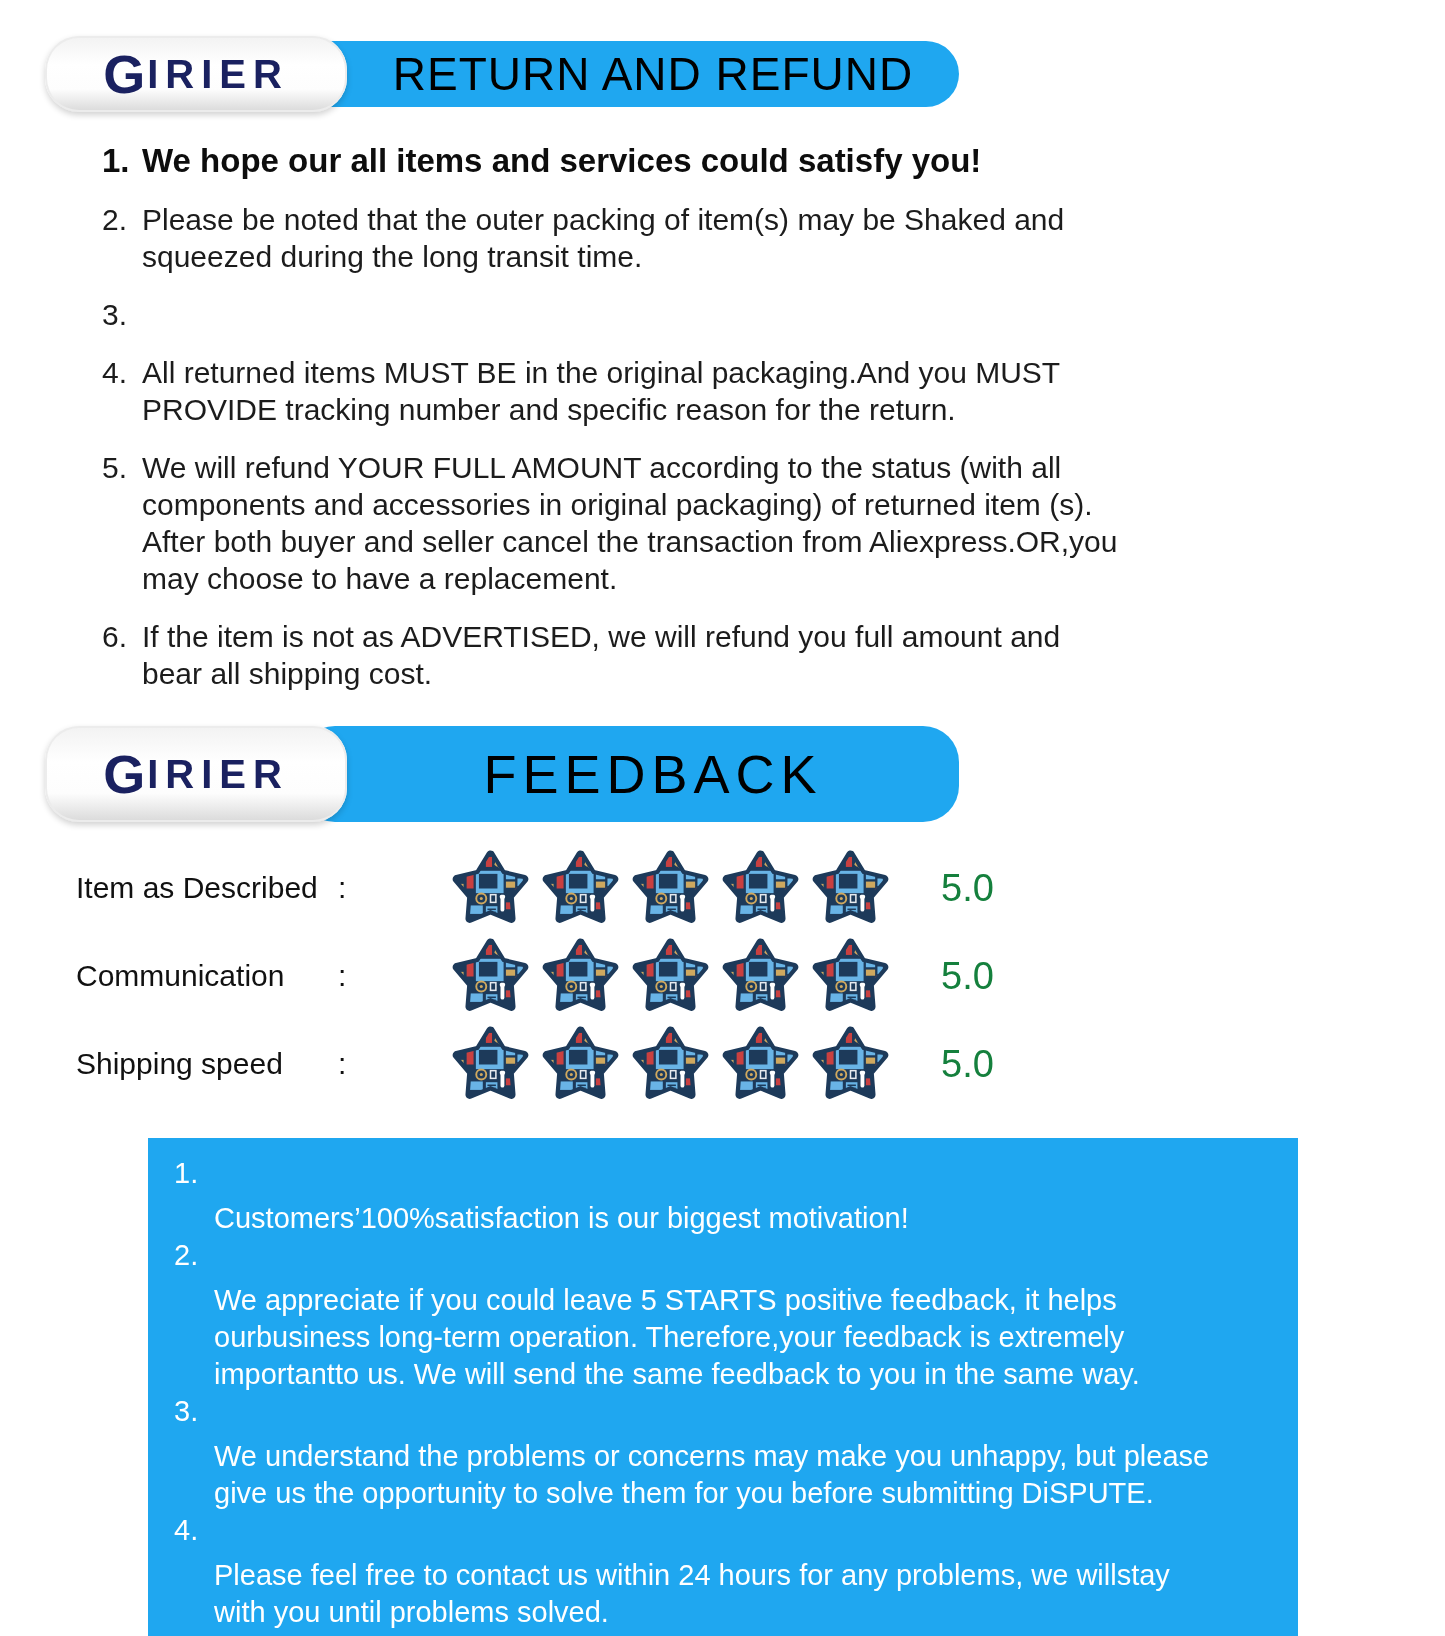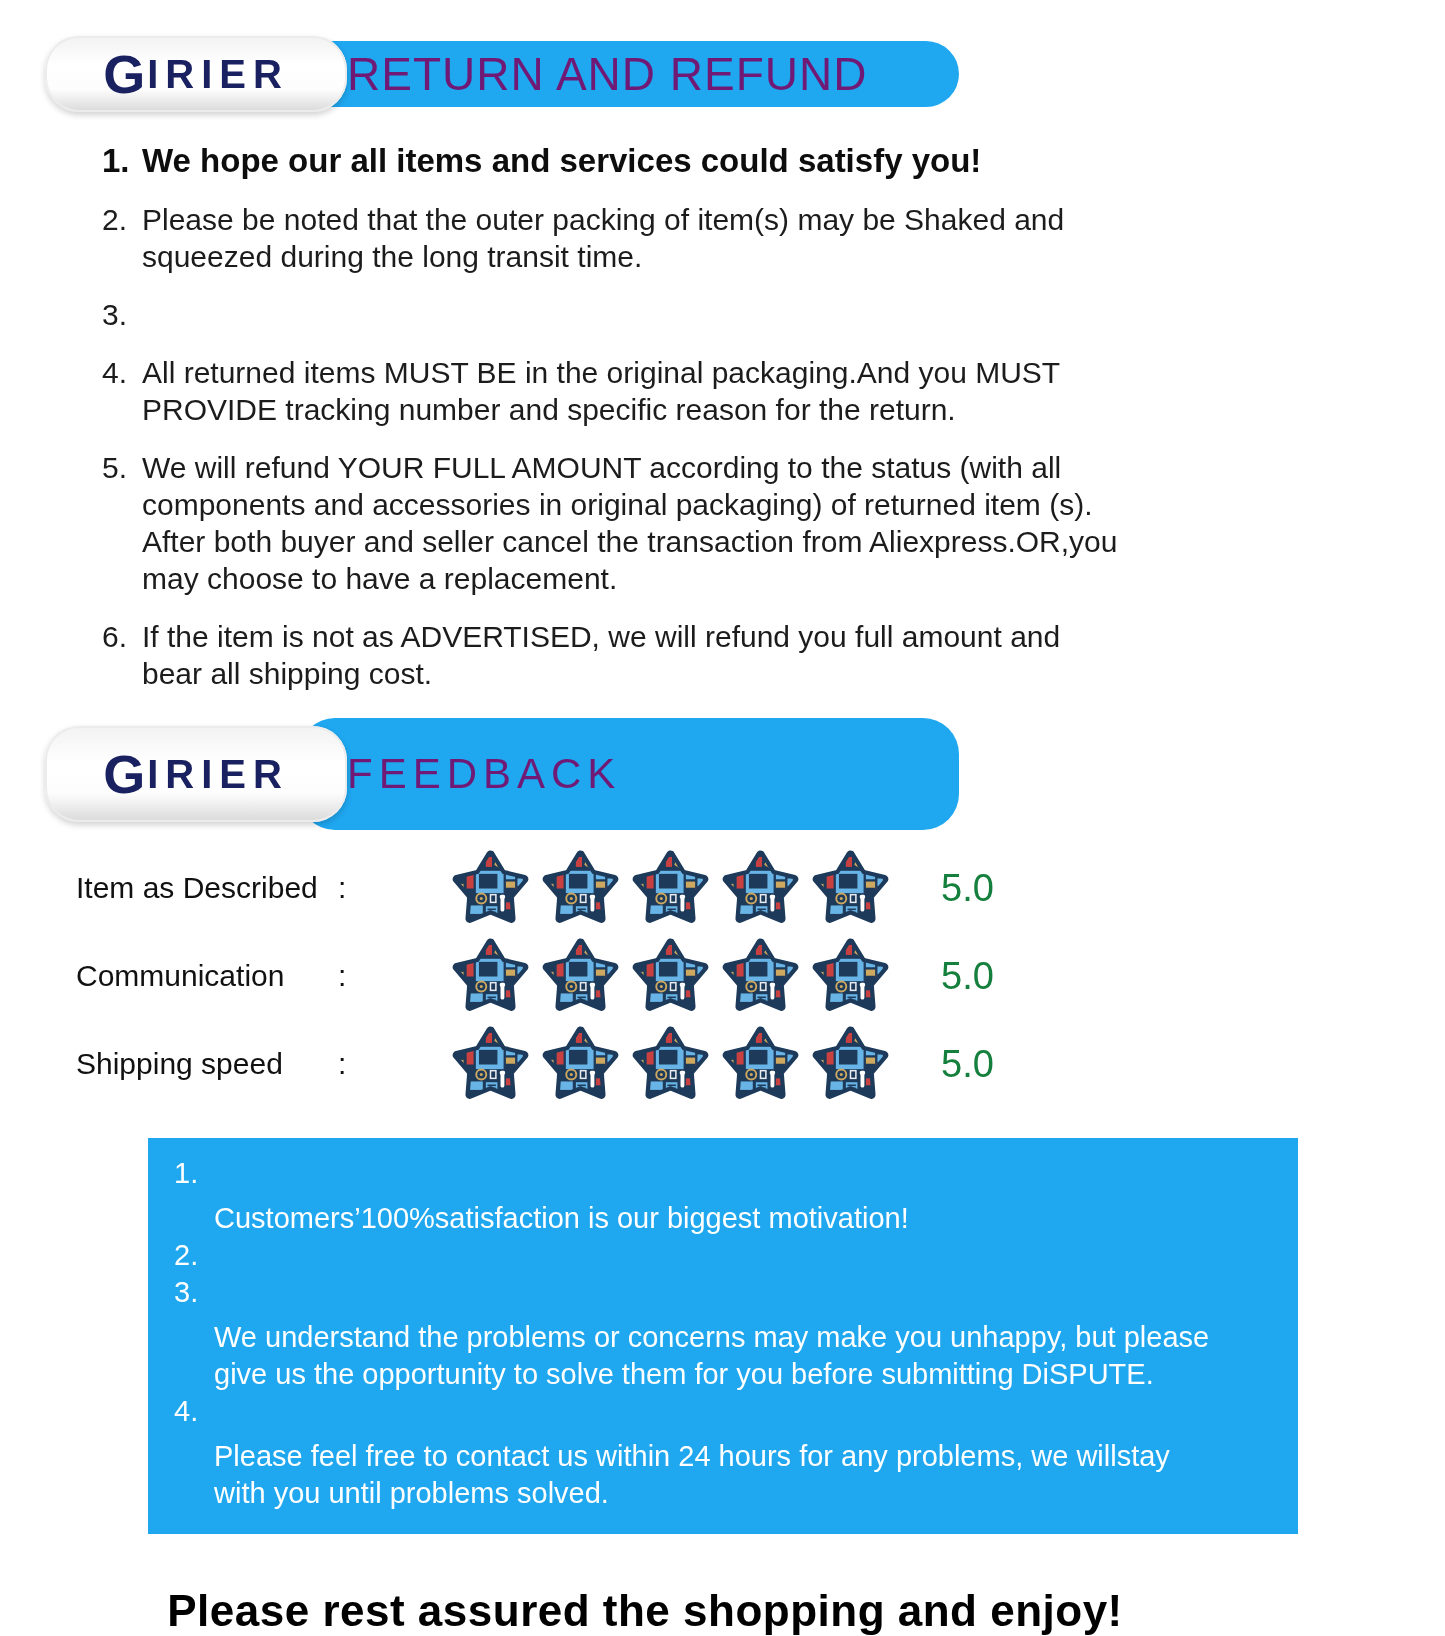--- a/index.html
+++ b/index.html
@@ -32,25 +32,25 @@
   .brand-pill .g-initial { font-size: 54px; line-height: 1; letter-spacing: 2px; }
   .brand-pill .g-rest { font-size: 40px; line-height: 1; letter-spacing: 7px; text-align: center; }
 
   .banner-pill {
     position: relative; z-index: 1;
     margin-left: -48px;
     padding-left: 48px;
     width: 660px;
     background: #1fa7f0;
     border-radius: 36px;
-    display: flex; align-items: center; 
-    color: #701a75;
+    display: flex; align-items: center; justify-content: center;
+    color: #000000;
   }
   .hdr1 .banner-pill { align-self: center; height: 66px; font-size: 46px; letter-spacing: 1px; }
-  .hdr2 .banner-pill { align-self: center; height: 112px; font-size: 42px; letter-spacing: 6px; }
+  .hdr2 .banner-pill { align-self: center; height: 96px; font-size: 54px; letter-spacing: 6px; }
 
   
   .policy-list { margin: 30px 70px 0 102px; }
   .policy-item { display: flex; margin-bottom: 21px; font-size: 30px; line-height: 37px; color: #1c1c1c; }
   .policy-item .num { flex: 0 0 40px; }
   .policy-item .txt { white-space: pre-line; }
   .policy-item.lead { font-weight: bold; font-size: 33px; color: #0d0d0d; margin-bottom: 22px; }
 
   
   .ratings { margin: 22px 0 0 76px; }
@@ -248,20 +248,23 @@
     </div>
   </div>
 
   <div class="notes-box">
     <div class="note-item">
       <span class="num">1.</span>
       <span class="txt">Customers’100%satisfaction is our biggest motivation!</span>
     </div>
     <div class="note-item">
       <span class="num">2.</span>
+      <span class="txt">We appreciate if you could leave 5 STARTS positive feedback, it helps
+ourbusiness long-term operation. Therefore,your feedback is extremely
+importantto us. We will send the same feedback to you in the same way.</span>
     </div>
     <div class="note-item">
       <span class="num">3.</span>
       <span class="txt">We understand the problems or concerns may make you unhappy, but please
 give us the opportunity to solve them for you before submitting DiSPUTE.</span>
     </div>
     <div class="note-item">
       <span class="num">4.</span>
       <span class="txt">Please feel free to contact us within 24 hours for any problems, we willstay
 with you until problems solved.</span>

